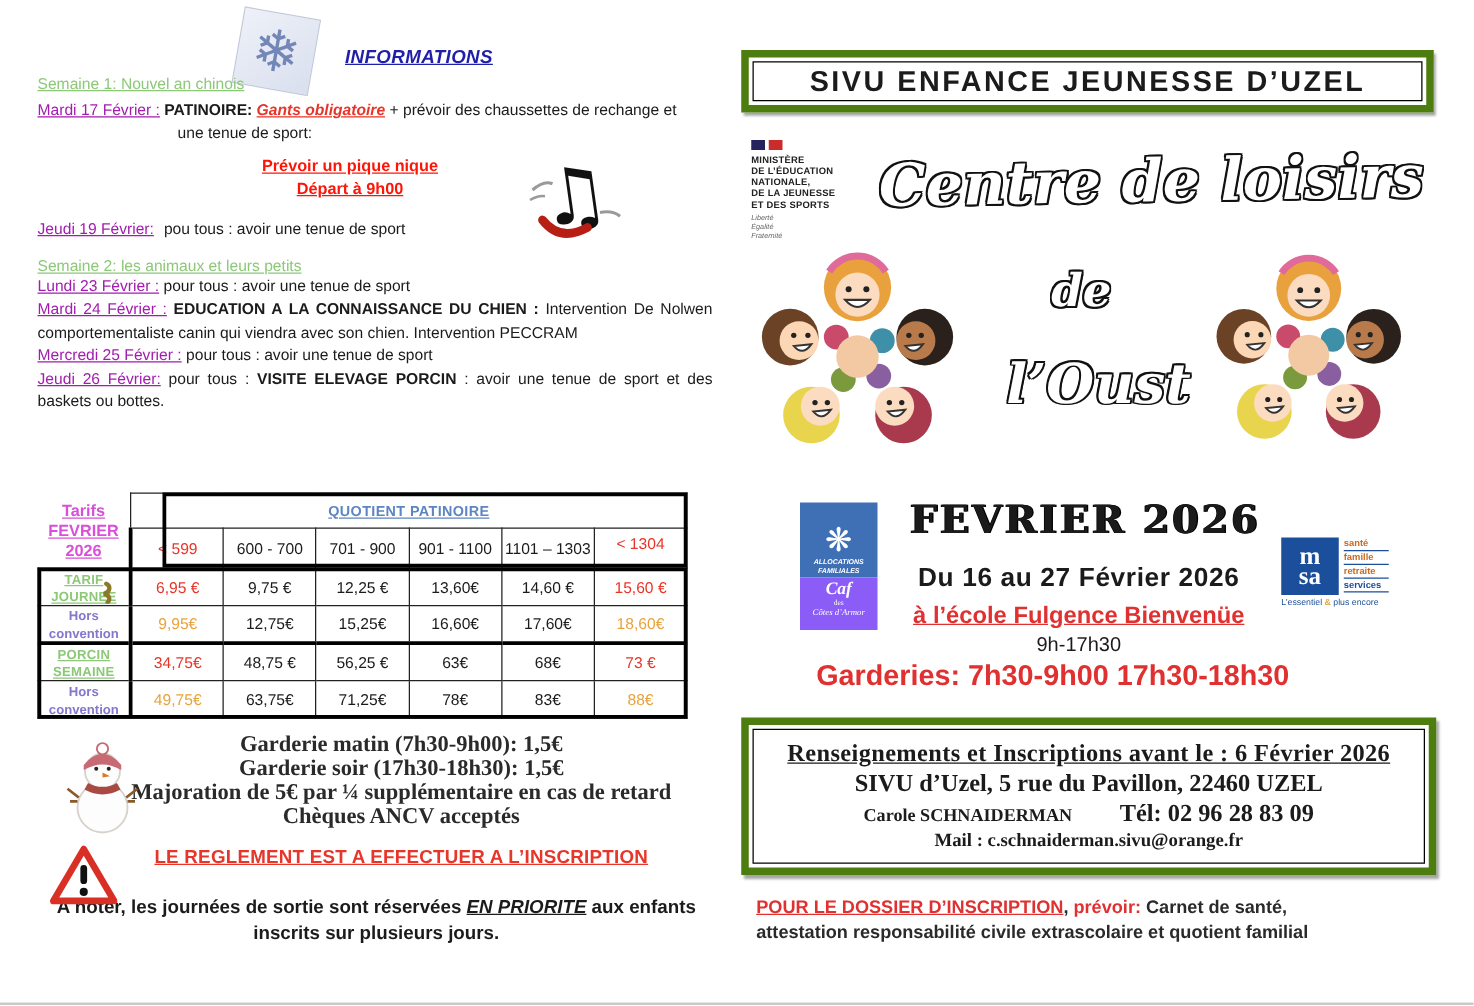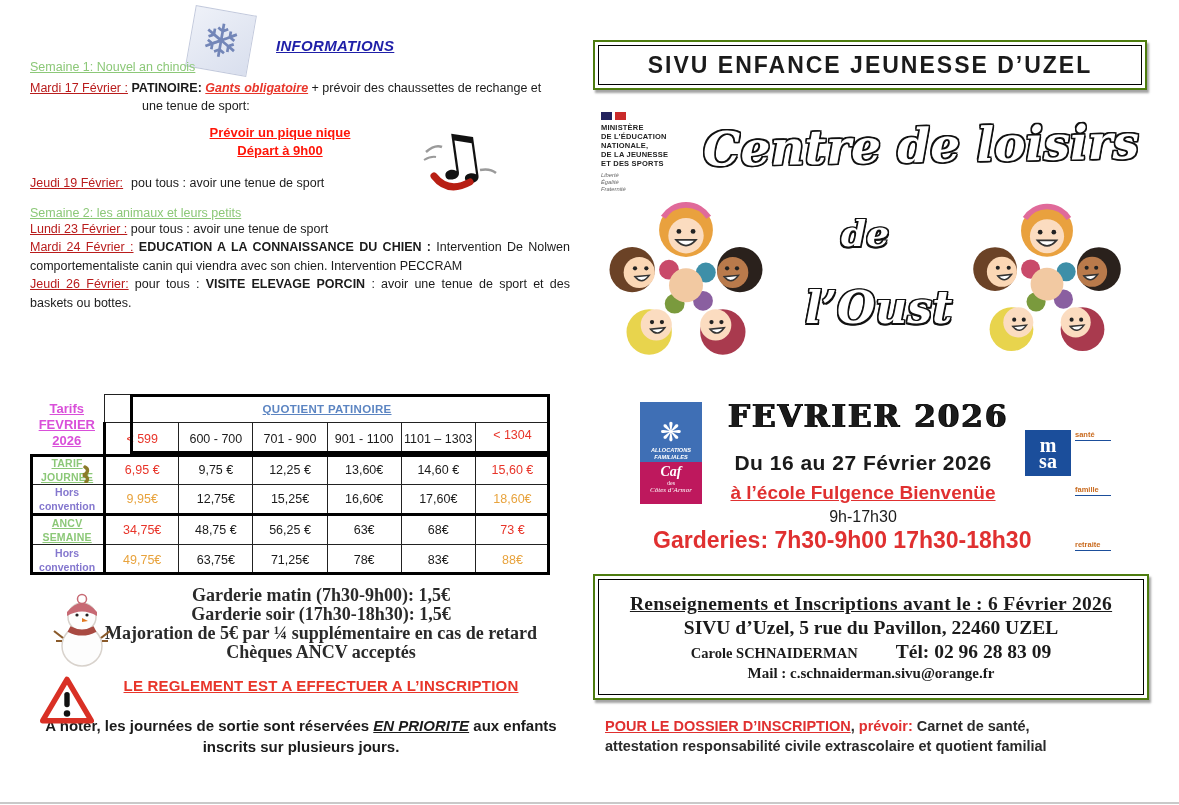--- a/index.html
+++ b/index.html
@@ -21,21 +21,21 @@
   .snowflake-box span { font-size:46px; color:#7386b8; line-height:1; }
 
   .informations {
     position:absolute; left:246px; top:27px;
     font-size:15px; font-weight:bold; font-style:italic;
     color:#1f1fa8; text-decoration:underline; letter-spacing:.3px;
   }
 
   .body-txt { font-size:12.5px; line-height:18px; color:#1b1b1b; }
   .week-header { color:#8cc878; text-decoration:underline; font-size:12.5px; }
-  .date { color:#b91c1c; text-decoration:underline; }
+  .date { color:#a21caf; text-decoration:underline; }
   .bold { font-weight:bold; }
   .red-it { color:#e8352a; font-style:italic; font-weight:bold; text-decoration:underline; }
 
   #week1 { position:absolute; left:0; top:50px; width:542px; }
   #week1 .ev-tue { margin-top:5px; padding-left:112px; text-indent:-112px; width:528px; }
   .picnic { margin-top:9px; text-align:center; width:500px; }
   .picnic div { color:#ff1508; font-weight:bold; font-size:13px; line-height:18px; text-decoration:underline; }
   #week1 .ev-thu { margin-top:14px; }
   #week1 .ev-thu .gap { display:inline-block; width:8px; }
 
@@ -74,21 +74,21 @@
   .garderie { text-align:center; font-family:"Liberation Serif", serif; font-weight:bold; font-size:18px; line-height:19px; color:#2a2a2a; padding-left:40px; }
   .reglement { margin-top:15px; text-align:center; padding-left:40px; }
   .reglement span { color:#e8352a; font-weight:bold; font-size:15px; text-decoration:underline; letter-spacing:.2px; }
   .warning { position:absolute; left:10px; top:88px; }
   .priority { margin-top:20px; text-align:center; font-weight:bold; font-size:15px; line-height:21px; }
   .priority .em { font-style:italic; text-decoration:underline; }
 
   
   #right-col { position:absolute; left:593px; top:0; width:557px; height:805px; }
 
-  .dbl-box { position:absolute; border:2px solid #4d7c0f; box-shadow:2px 3px 2px rgba(90,90,90,.55); background:#fff; padding:3px; }
+  .dbl-box { position:absolute; border:6px solid #4d7c0f; box-shadow:2px 3px 2px rgba(90,90,90,.55); background:#fff; padding:3px; }
   .dbl-inner { border:1.5px solid #000; width:100%; height:100%; display:flex; flex-direction:column; align-items:center; justify-content:center; }
 
   #org-box { left:0; top:40px; width:554px; height:50px; }
   #org-box .dbl-inner { justify-content:center; }
   .org-title { font-size:23px; font-weight:bold; letter-spacing:2px; }
 
   .ministry { position:absolute; left:8px; top:112px; width:92px; }
   .flag { display:flex; gap:3px; margin-bottom:3px; }
   .flag .fb { width:11px; height:8px; background:#23235e; }
   .flag .fr { width:11px; height:8px; background:#ca2b2b; }
@@ -109,35 +109,35 @@
 
   .kids { position:absolute; }
   #kids-left { left:2px; top:196px; }
   #kids-right { left:366px; top:198px; }
 
   
   .caf { position:absolute; left:47px; top:402px; width:62px; }
   .caf-top { background:#3f6fb5; height:60px; display:flex; flex-direction:column; align-items:center; justify-content:flex-end; padding-bottom:2px; }
   .caf-fig { color:#fff; font-size:26px; line-height:26px; margin-bottom:2px; }
   .caf-alloc { color:#fff; font-size:5.6px; font-weight:bold; text-align:center; line-height:6.5px; font-style:italic; }
-  .caf-bottom { background:#be185d; height:42px; text-align:center; color:#fff; font-family:"Liberation Serif", serif; }
+  .caf-bottom { background:#8b5cf6; height:42px; text-align:center; color:#fff; font-family:"Liberation Serif", serif; }
   .caf-name { font-size:14px; font-weight:bold; font-style:italic; line-height:16px; padding-top:2px; }
   .caf-des { font-size:6px; line-height:6px; }
   .caf-cotes { font-size:7px; font-style:italic; line-height:9px; }
 
   .month-title { position:absolute; left:132px; top:398px; width:286px; text-align:center;
     font-family:"DejaVu Serif", serif; font-weight:bold; font-size:31px; letter-spacing:2px;
     text-shadow:1px 0 #000, -0.5px 0 #000; }
 
   
   .msa { position:absolute; left:432px; top:430px; width:120px; }
   .msa-row { display:flex; }
   .msa-mark { width:46px; height:46px; background:#1b4e9b; color:#fff; font-family:"Liberation Serif", serif;
     font-weight:bold; display:flex; flex-direction:column; align-items:center; justify-content:center; line-height:.82; font-size:20px; }
-  .msa-items { margin-left:4px; display:flex; flex-direction:column; justify-content:flex-start;gap:44px; }
+  .msa-items { margin-left:4px; display:flex; flex-direction:column; justify-content:flex-start; }
   .msa-item { font-size:7.5px; font-weight:bold; color:#c96a1e; border-bottom:1px solid #1b4e9b; line-height:10px; padding-right:6px; }
   .msa-item.blue { color:#1b4e9b; }
   .msa-tag { margin-top:3px; font-size:7px; color:#1b4e9b; }
   .msa-tag .amp { color:#e8a33d; font-weight:bold; }
 
   .dates-line { position:absolute; left:85px; top:451px; width:370px; text-align:center; font-size:21px; font-weight:bold; letter-spacing:.5px; }
   .location-line { position:absolute; left:85px; top:482px; width:370px; text-align:center; font-size:19px; font-weight:bold; color:#e03030; text-decoration:underline; }
   .hours-line { position:absolute; left:85px; top:508px; width:370px; text-align:center; font-size:16px; }
   .garderies-line { position:absolute; left:60px; top:527px; width:420px; text-align:left; font-size:23px; font-weight:bold; color:#e03030; }
 
@@ -224,20 +224,21 @@
       <path d="M62 52 q10 -2 16 3" stroke="#9a9a9a" stroke-width="2.5" fill="none"></path>
       <text x="14" y="60" font-size="62" fill="#111" transform="rotate(-8 43 42)" font-family="DejaVu Sans">♫</text>
       <path d="M16 58 Q30 76 52 64" stroke="#b81f14" stroke-width="7" fill="none" stroke-linecap="round"></path>
     </svg>
   </div>
 
   <div id="week2">
     <div class="week-header">Semaine 2: les animaux et leurs petits</div>
     <p><span class="date">Lundi 23 Février :</span> <span>pour tous : avoir une tenue de sport</span></p>
     <p class="just"><span class="date">Mardi 24 Février :</span> <span class="bold">EDUCATION A LA CONNAISSANCE DU CHIEN :</span> <span>Intervention De Nolwen comportementaliste canin qui viendra avec son chien. Intervention PECCRAM</span></p>
+    <p><span class="date">Mercredi 25 Février :</span> <span>pour tous : avoir une tenue de sport</span></p>
     <p class="just"><span class="date">Jeudi 26 Février:</span> <span>pour tous :</span> <span class="bold">VISITE ELEVAGE PORCIN</span> <span>: avoir une tenue de sport et des baskets ou bottes.</span></p>
   </div>
 
   <div id="tariff">
     <table>
       <tbody>
           <tr>
         <td class="td-title" rowspan="2">
           <div class="tarifs-line">Tarifs</div>
           <div class="tarifs-line">FEVRIER</div>
@@ -267,21 +268,21 @@
       <tr class="tr-data">
         <td class="td-label"><span class="lab-purple">Hors convention</span></td>
         <td class="v-orange first-val">9,95€</td>
         <td>12,75€</td>
         <td>15,25€</td>
         <td>16,60€</td>
         <td>17,60€</td>
         <td class="v-orange">18,60€</td>
       </tr>
       <tr class="tr-data sep">
-        <td class="td-label"><span class="lab-green">ANCV SEMAINE</span></td>
+        <td class="td-label"><span class="lab-green">PORCIN SEMAINE</span></td>
         <td class="v-red first-val">34,75€</td>
         <td>48,75 €</td>
         <td>56,25 €</td>
         <td>63€</td>
         <td>68€</td>
         <td class="v-red">73 €</td>
       </tr>
       <tr class="tr-data">
         <td class="td-label"><span class="lab-purple">Hors convention</span></td>
         <td class="v-orange first-val">49,75€</td>

